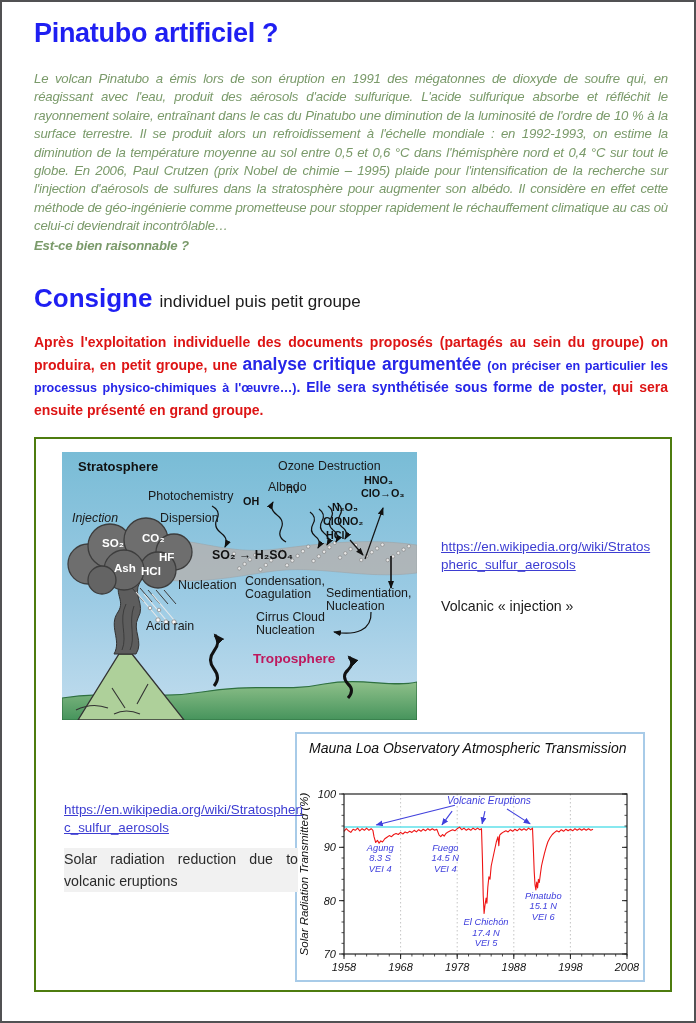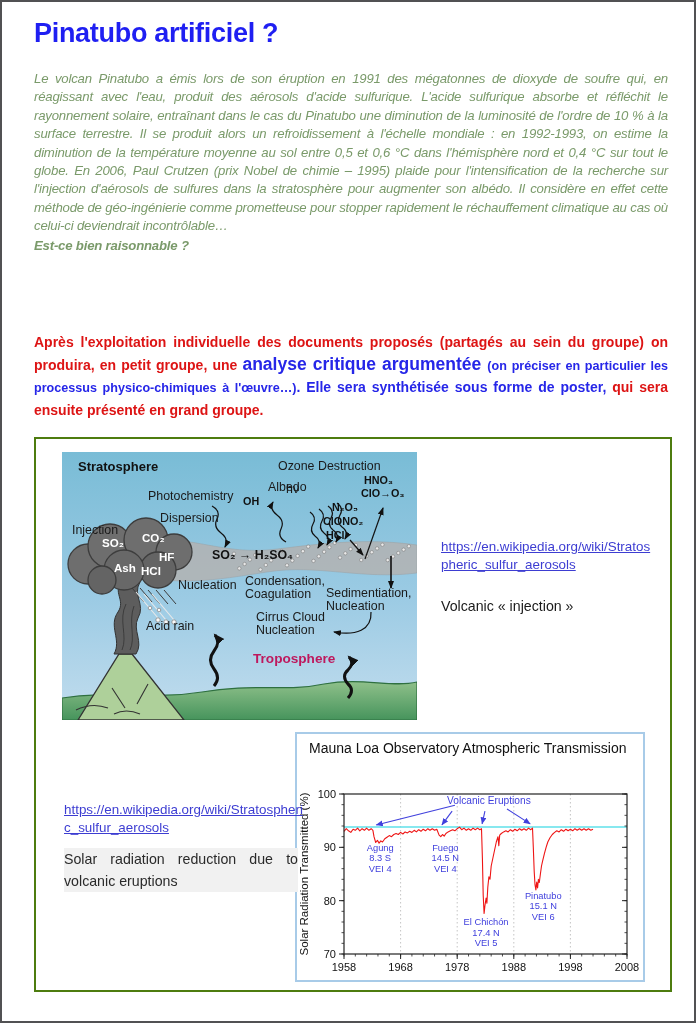--- a/index.html
+++ b/index.html
@@ -28,32 +28,35 @@
   .dls{font-size:10.8px;font-weight:bold;color:#111;}
   .dls2{font-size:12.4px;font-weight:bold;color:#111;}
   .dlt{font-size:13.6px;font-weight:bold;color:#be185d;}
   .rlink{position:absolute;left:405px;top:99px;width:212px;font-size:13.4px;line-height:18px;}
   .llink{position:absolute;left:28px;top:362px;width:242px;font-size:13.4px;line-height:18px;}
   .rlink a,.llink a{color:#3d3dd2;word-break:break-all;text-decoration:underline;cursor:pointer;}
   .rcap{position:absolute;left:405px;top:147px;font-size:14.2px;color:#1a1a1a;margin-top:12px;}
   .lcap{position:absolute;left:28px;top:409px;width:234px;font-size:14.2px;line-height:22px;
         color:#2a2a2a;text-align:justify;background:#f1f1f1;}
   .chartbox{position:absolute;left:259px;top:293px;width:350px;height:250px;border:2px solid #a8cbe8;
-            box-sizing:border-box;background:#fff;}
+            box-sizing:border-box;background:#fff;font-style:italic;}
   svg{font-family:"Liberation Sans",sans-serif;}
 </style>
 </head>
 <body>
 
 <div class="page">
 
   <h1 class="title">Pinatubo artificiel ?</h1>
 
   <p class="intro"><span>Le volcan Pinatubo a émis lors de son éruption en 1991 des mégatonnes de dioxyde de soufre qui, en réagissant avec l'eau, produit des aérosols d'acide sulfurique. L'acide sulfurique absorbe et réfléchit le rayonnement solaire, entraînant dans le cas du Pinatubo une diminution de la luminosité de l'ordre de 10 % à la surface terrestre. Il se produit alors un refroidissement à l'échelle mondiale : en 1992-1993, on estime la diminution de la température moyenne au sol entre 0,5 et 0,6 °C dans l'hémisphère nord et 0,4 °C sur tout le globe. En 2006, Paul Crutzen (prix Nobel de chimie – 1995)  plaide pour l'intensification de la recherche sur l'injection d'aérosols de sulfures dans la stratosphère pour augmenter son albédo. Il considère en effet cette méthode de géo-ingénierie comme prometteuse pour stopper rapidement le réchauffement climatique au cas où celui-ci deviendrait incontrôlable…</span><b class="q">Est-ce bien raisonnable ?</b></p>
 
+  <div class="consigne-row">
+    <span class="consigne-h">Consigne</span><span class="consigne-sub">individuel puis petit groupe</span>
+  </div>
 
   <p class="instr"><span class="sr">Après l'exploitation individuelle des documents proposés (partagés au sein du groupe) on produira, en petit groupe, une </span><span class="sbl">analyse critique argumentée </span><span class="sbs">(on préciser en particulier les processus physico-chimiques à l'œuvre…)</span><span class="sb">. Elle sera synthétisée sous forme de poster, </span><span class="sr">qui sera ensuite présenté en grand groupe.</span></p>
 
   <div class="docbox">
 
     <div class="diagram">
       <svg width="355" height="268" viewBox="0 0 355 268">
         <defs>
           <linearGradient id="sky" x1="0" y1="0" x2="0" y2="1">
             <stop offset="0" stop-color="#79bcd6"></stop>
@@ -156,21 +159,21 @@
           <span class="dl" style="left: 216px; top: 8px;">Ozone Destruction</span>
           <span class="dl" style="left: 86px; top: 38px;">Photochemistry</span>
           <span class="dl" style="left: 196px; top: 31px; padding-left: 28px;">hν</span>
           <span class="dls" style="left: 181px; top: 44px;">OH</span>
           <span class="dl" style="left: 206px; top: 29px;">Albedo</span>
           <span class="dls" style="left: 302px; top: 23px;">HNO₃</span>
           <span class="dls" style="left: 299px; top: 36px;">ClO→O₃</span>
           <span class="dls" style="left: 270px; top: 50px;">N₂O₅</span>
           <span class="dls" style="left: 261px; top: 64px;">ClONO₂</span>
           <span class="dls" style="left: 264px; top: 78px;">HCl</span>
-          <span class="dl" style="left: 10px; top: 72px;">Injection</span>
+          <span class="dl" style="left: 10px; top: 60px; font-style: italic;">Injection</span>
           <span class="dl" style="left: 98px; top: 60px;">Dispersion</span>
           <span class="dlw" style="left: 40px; top: 85px;">SO₂</span>
           <span class="dlw" style="left: 80px; top: 80px;">CO₂</span>
           <span class="dlw" style="left: 97px; top: 99px;">HF</span>
           <span class="dlw" style="left: 52px; top: 110px;">Ash</span>
           <span class="dlw" style="left: 79px; top: 113px;">HCl</span>
           <span class="dls2" style="left: 150px; top: 97px;">SO₂ → H₂SO₄</span>
           <span class="dl" style="left: 116px; top: 127px;">Nucleation</span>
           <span class="dl" style="left: 183px; top: 123px;">Condensation,
 Coagulation</span>

